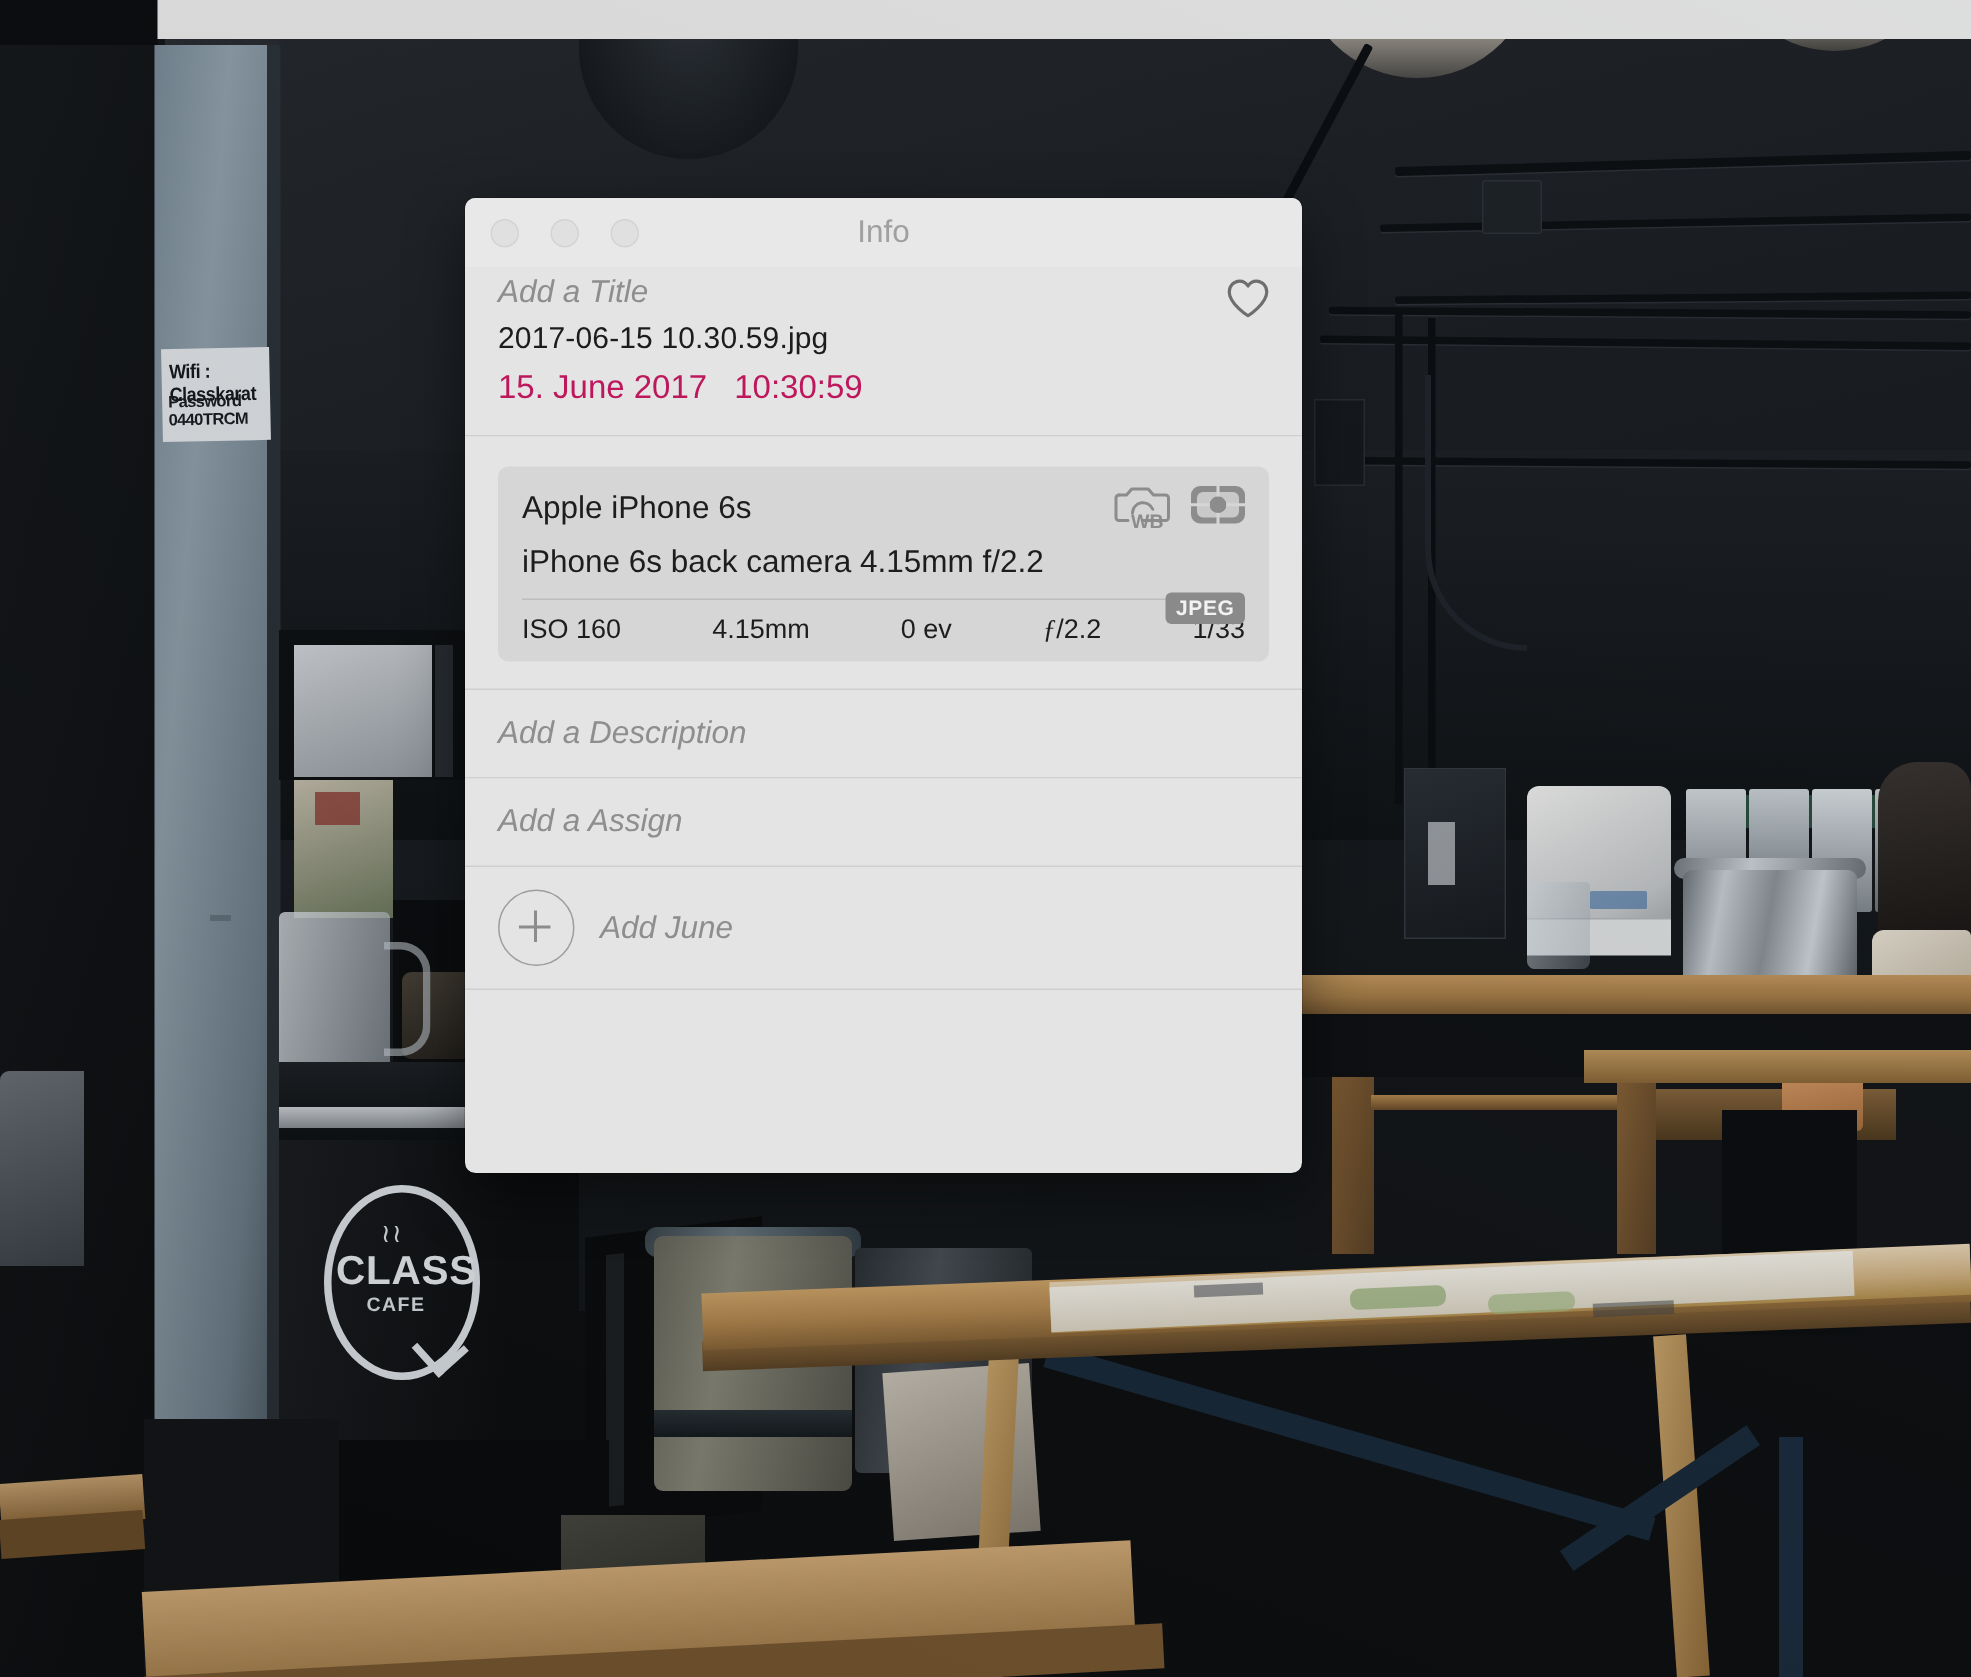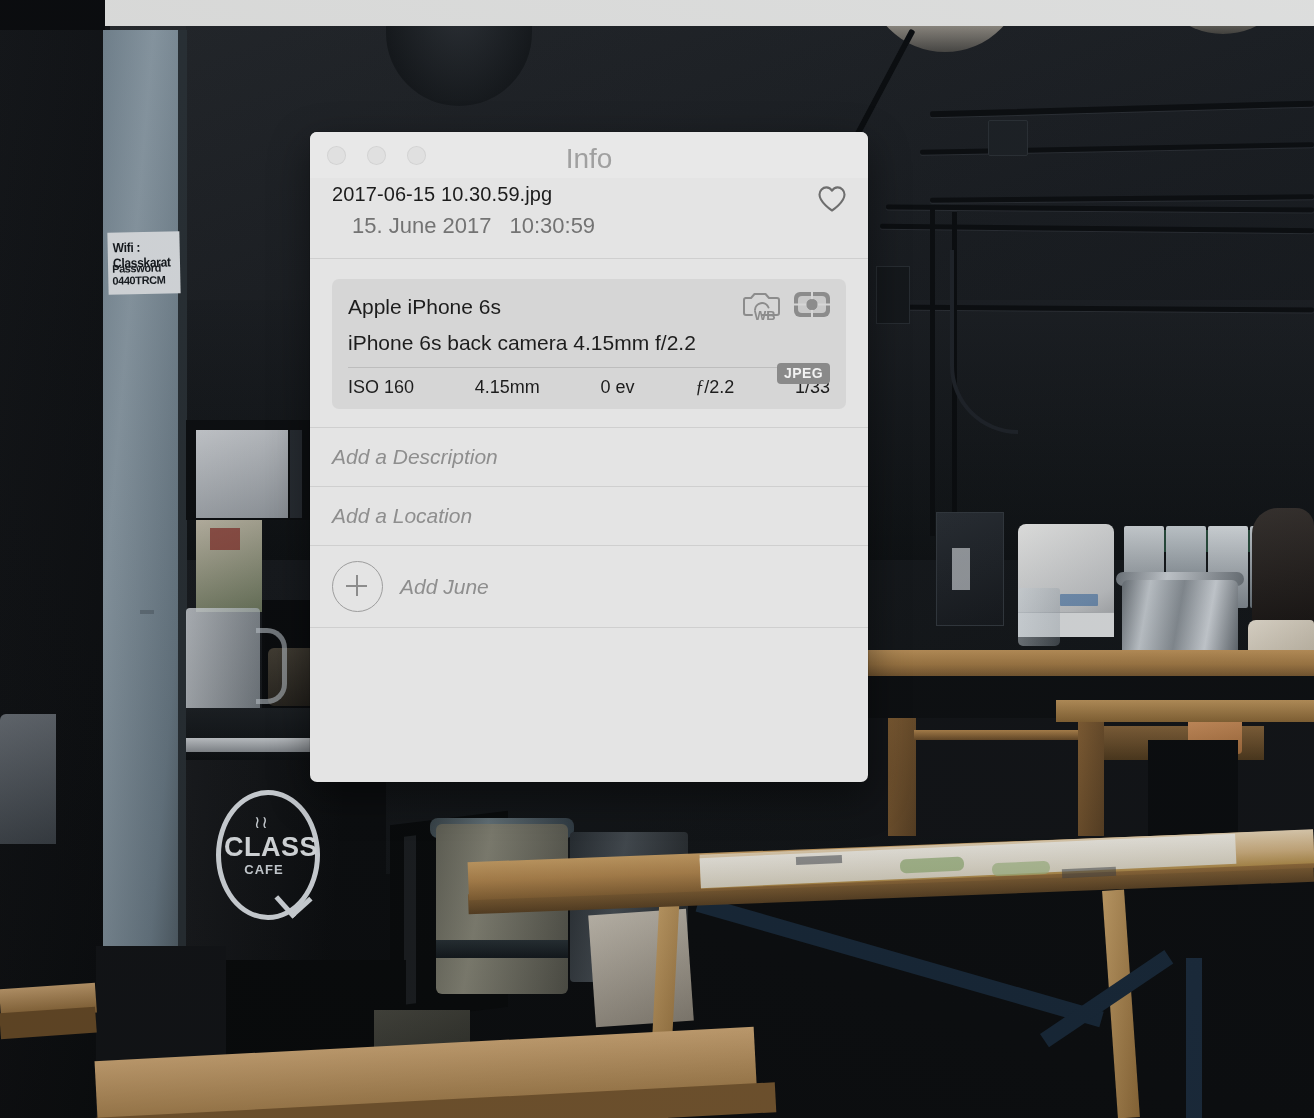--- a/index.html
+++ b/index.html
@@ -520,21 +520,21 @@
     background: #e0e0e0;
     box-shadow: inset 0 0 0 1px rgba(0,0,0,.06);
   }
   .tl-close { left: 17px; }
   .tl-min   { left: 57px; }
   .tl-max   { left: 97px; }
   .win-title {
     position: absolute;
     left: 0; right: 0; top: 11px;
     text-align: center;
-    font-size: 28px;
+    font-size: 21px;
     color: #a0a0a0;
     font-weight: normal;
   }
 
   
   .header-sec {
     position: relative;
     padding: 0 22px 16px 22px;
   }
   .title-placeholder {
@@ -553,23 +553,22 @@
     cursor: pointer;
   }
   .file-name {
     font-size: 20px;
     color: #1c1c1c;
     line-height: 32px;
     letter-spacing: 0.1px;
   }
   .file-date {
     font-size: 22px;
-    color: #737373;
+    color: #be185d;
     line-height: 32px;
-    margin-left: 20px;
   }
   .file-date .dt-sep { display:inline-block; width: 18px; }
 
   .divider {
     height: 1px;
     background: #cfcfcf;
     margin: 0;
   }
 
   
@@ -796,20 +795,21 @@
 <div id="info-panel">
 
   <div class="titlebar">
     <div class="traffic tl-close"></div>
     <div class="traffic tl-min"></div>
     <div class="traffic tl-max"></div>
     <div class="win-title">Info</div>
   </div>
 
   <div class="header-sec">
+    <div class="title-placeholder">Add a Title</div>
 
     <div class="heart-btn">
       <svg width="32" height="30" viewBox="0 0 32 30" fill="none" aria-hidden="true">
         <path d="M16 26.5 C16 26.5 3.5 18.5 3.5 10.6 C3.5 6.4 6.7 3.4 10.4 3.4 C13.1 3.4 14.9 4.9 16 6.7 C17.1 4.9 18.9 3.4 21.6 3.4 C25.3 3.4 28.5 6.4 28.5 10.6 C28.5 18.5 16 26.5 16 26.5 Z" stroke="#6e6e6e" stroke-width="2.1" fill="none" stroke-linejoin="round"></path>
       </svg>
     </div>
 
     <div class="file-name">2017-06-15 10.30.59.jpg</div>
     <div class="file-date">
       <span>15. June 2017</span><span class="dt-sep"></span><span>10:30:59</span>
@@ -859,21 +859,21 @@
         <span class="st">1/33</span>
       </div>
     </div>
   </div>
 
   <div class="divider"></div>
 
   <div class="field-row">Add a Description</div>
   <div class="divider"></div>
 
-  <div class="field-row">Add a Location</div>
+  <div class="field-row">Add a Assign</div>
   <div class="divider"></div>
 
   <div class="faces-row">
     <div class="plus-circle"></div>
     <div class="faces-label">Add June</div>
   </div>
   <div class="divider"></div>
 
 
 </div>

